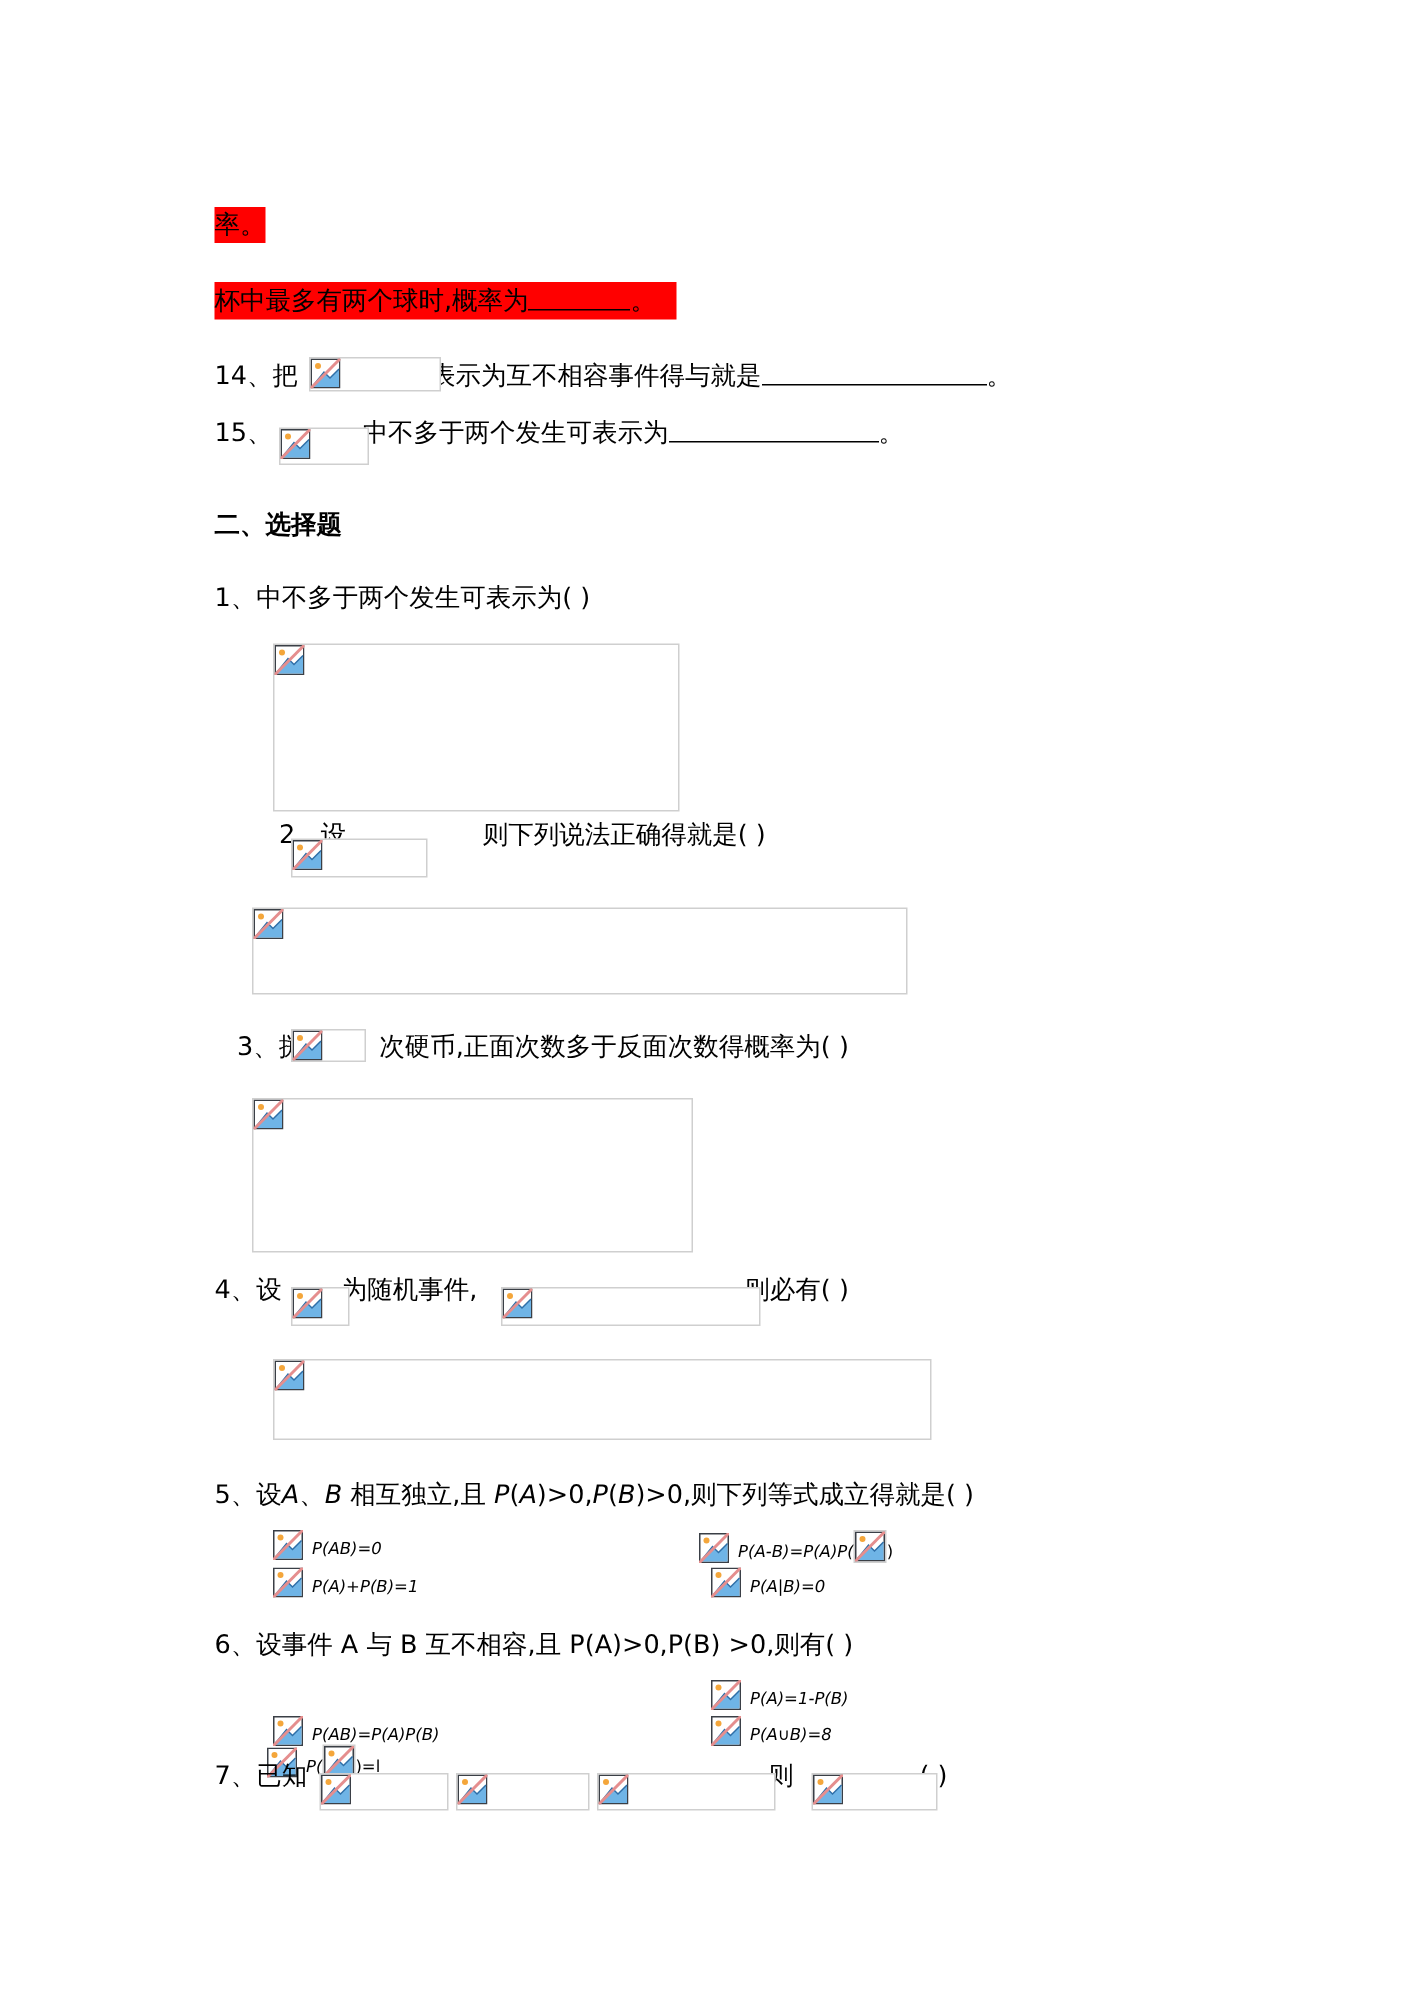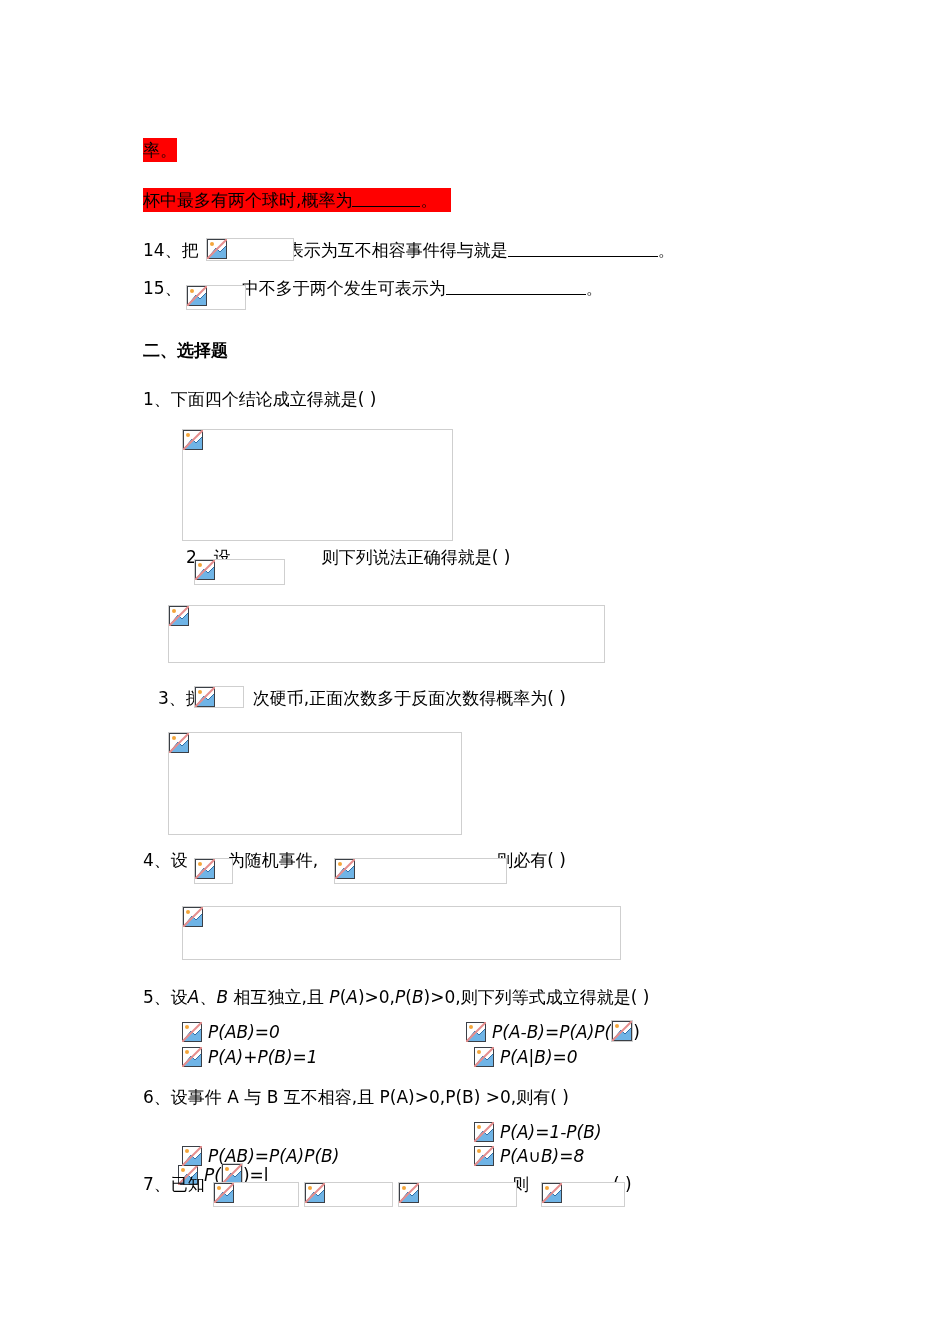--- a/index.html
+++ b/index.html
@@ -18,21 +18,21 @@
       position: absolute; left: 0; top: 0; width: 20px; height: 20px;
     }
     .ico-inline {
       display: inline-block; position: relative; width: 20px; height: 20px; vertical-align: -4px;
       margin-right: 6px;
     }
     .ico-inline.box { border: 1px solid #cfcfcf; width: 22px; height: 22px; box-sizing: border-box; margin-right: 0;}
     .ico-inline svg, .ico svg { width: 20px; height: 20px; display: block; }
     i.m { font-style: italic; }
     .blank { display: inline-block; border-bottom: 1px solid #000; height: 18px; vertical-align: -1px; }
-    .opt { position: absolute; white-space: nowrap; line-height: 24px; font-size: 17px; }
+    .opt { position: absolute; white-space: nowrap; line-height: 24px; font-size: 11px; }
   </style>
 </head>
 <body>
 
 <svg width="0" height="0" style="position:absolute">
   <defs>
     <symbol id="bi" viewBox="0 0 20 20">
       <rect x="0.5" y="0.5" width="19" height="19" fill="#fff" stroke="#3a3f46" stroke-width="1"></rect>
       <path d="M1 19 L9 9 L13 13 L19 7 L19 19 Z" fill="#6fb4e6"></path>
       <path d="M1 19 L9 9 L13 13 L19 7" fill="none" stroke="#2f6fa8" stroke-width="1"></path>
@@ -68,21 +68,21 @@
   <span class="ico">
       <svg>
         <use href="#bi"></use>
       </svg>
     </span>
 </div>
 
 <div class="abs bold" style="left:143px;top:338px;">二、选择题</div>
 
 <div class="abs" style="left:143px;top:387px;">
-  <span>1、</span><span>下面四个结论成立得就是(     )</span>
+  <span>1、</span><span>中不多于两个发生可表示为(     )</span>
 </div>
 <div class="img" style="left:182px;top:429px;width:271px;height:112px;">
   <span class="ico">
       <svg>
         <use href="#bi"></use>
       </svg>
     </span>
 </div>
 
 <div class="abs" style="left:143px;top:545px;margin-left:43px;">

